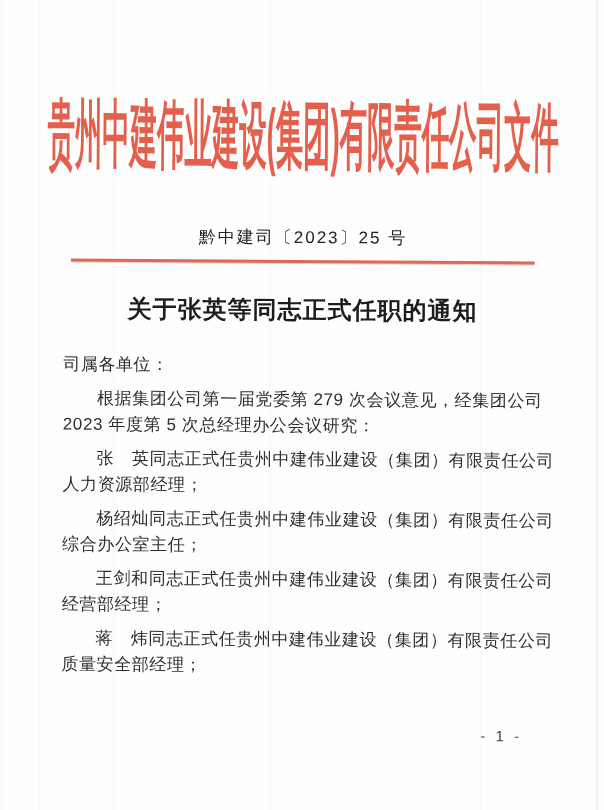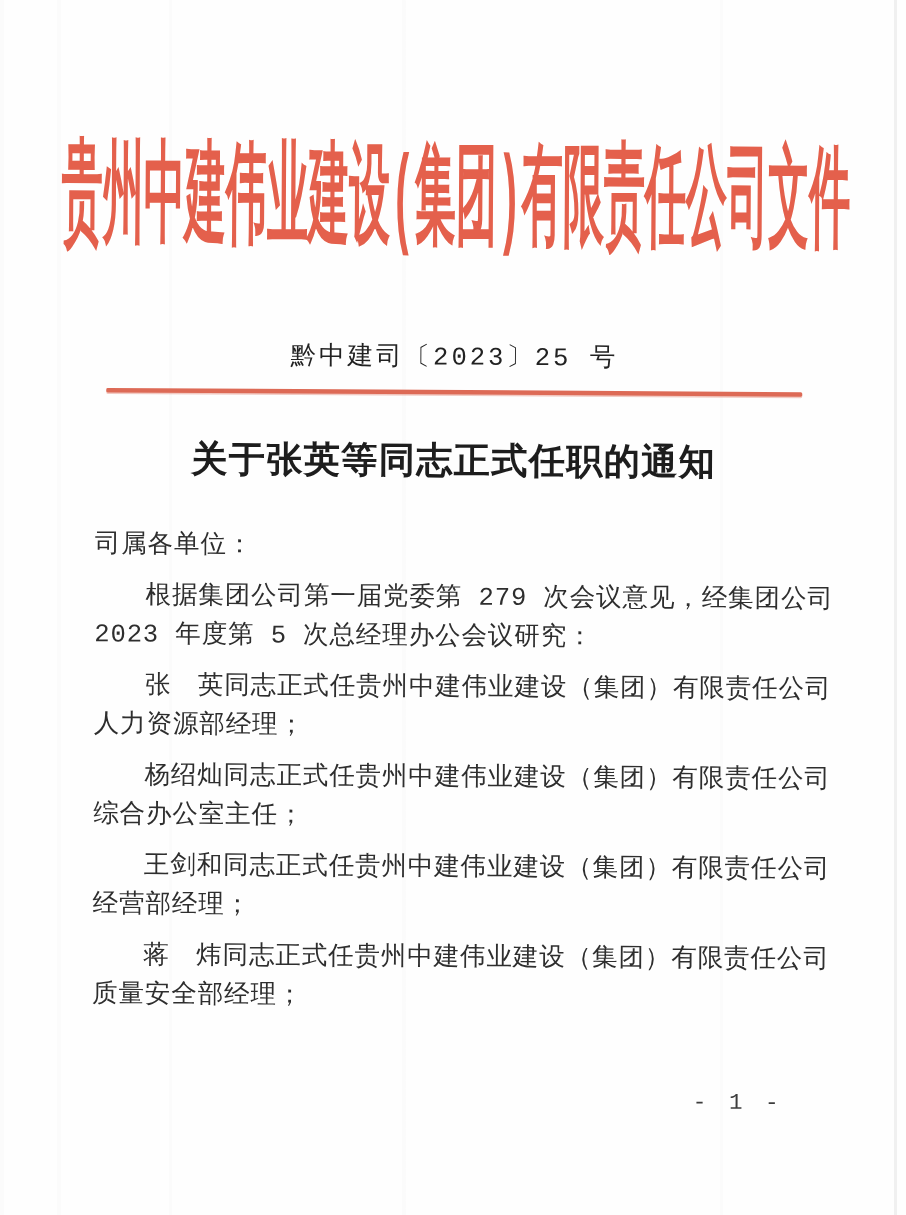--- a/index.html
+++ b/index.html
@@ -6,21 +6,21 @@
     margin: 0;
     padding: 0;
     background: #ffffff;
   }
   .page {
     position: relative;
     width: 604px;
     height: 810px;
     background: #fefefe;
     overflow: hidden;
-    font-family: Liberation Mono, monospace;
+    font-family: Liberation Sans, sans-serif;
     color: #2e2e2e;
   }
   
   .scan-stripes {
     position: absolute;
     inset: 0;
     pointer-events: none;
     background:
       linear-gradient(to right,
         rgba(0,0,0,0.010) 0 3px, transparent 3px 38px,

